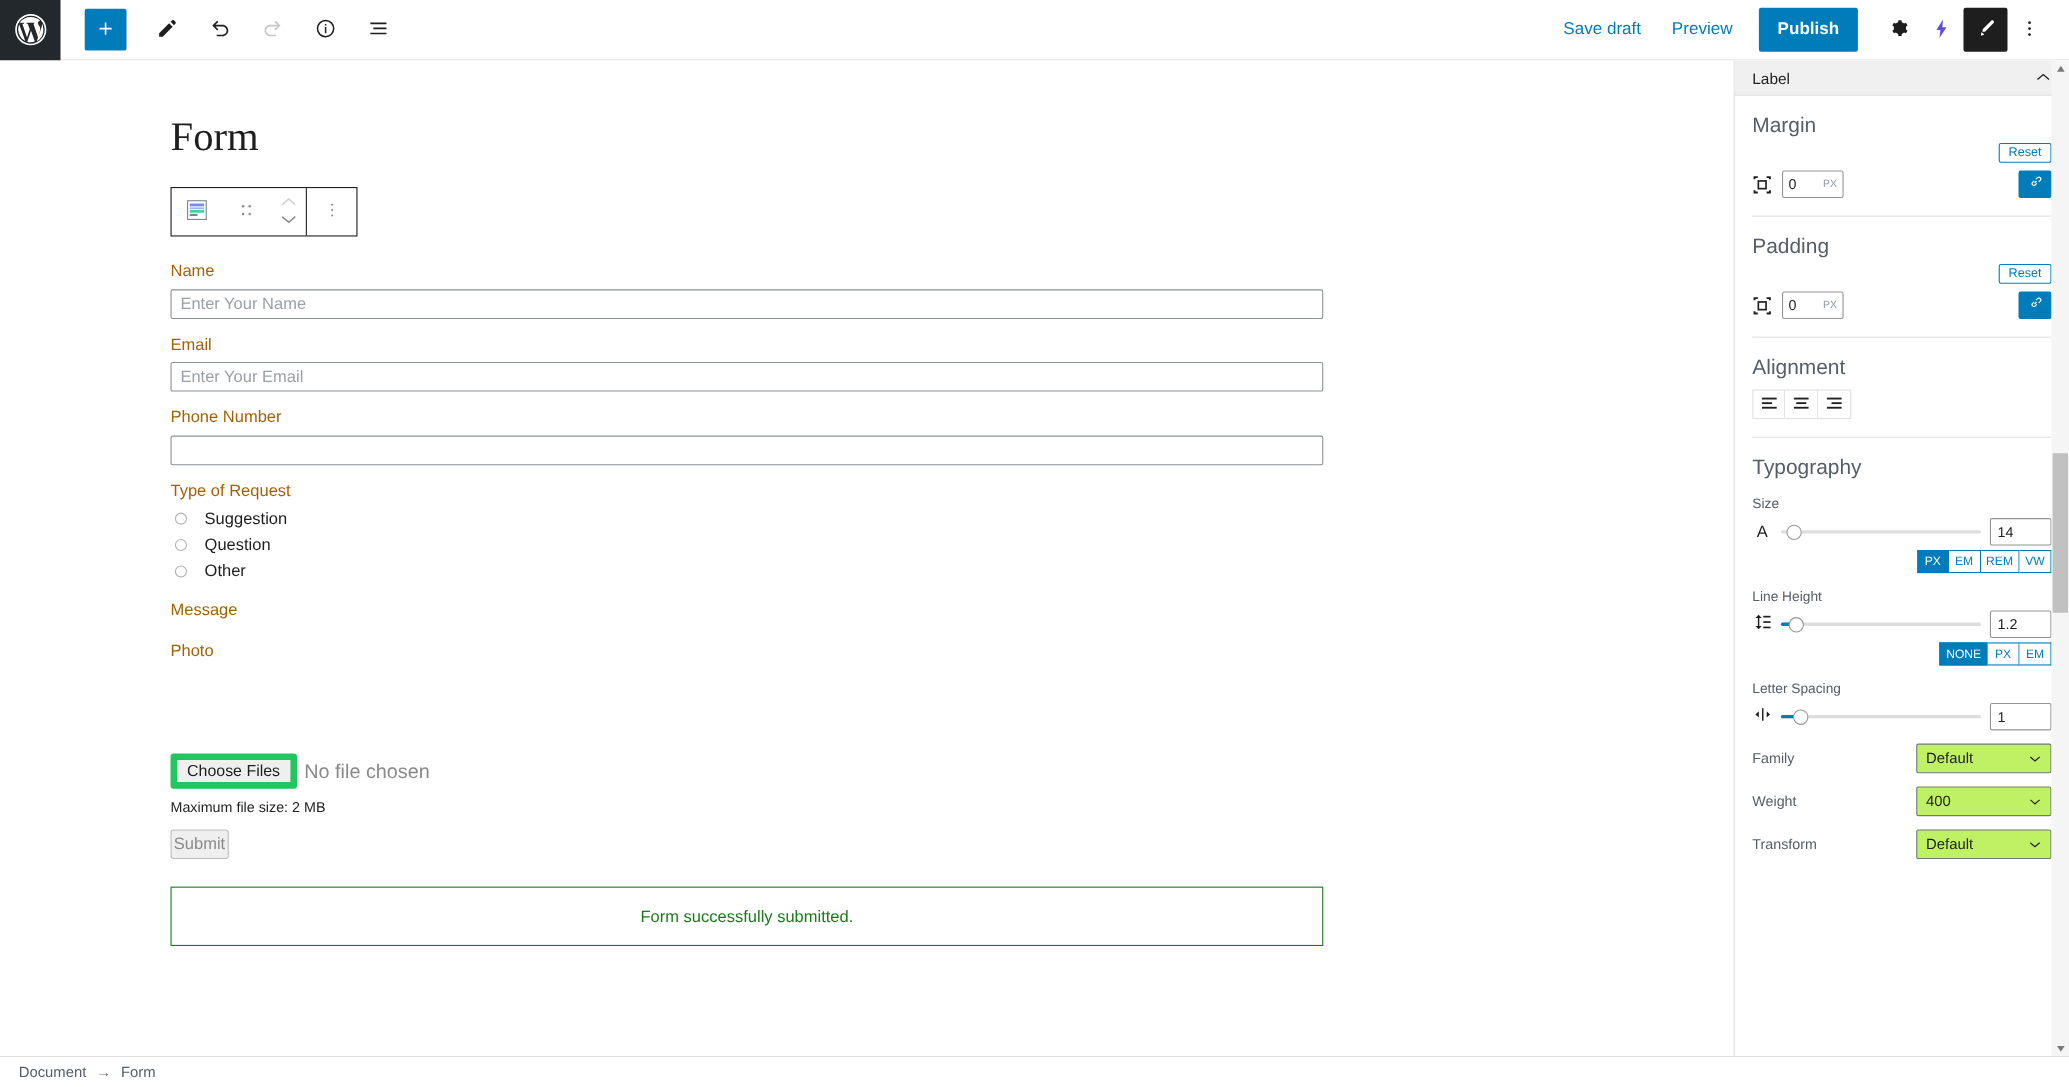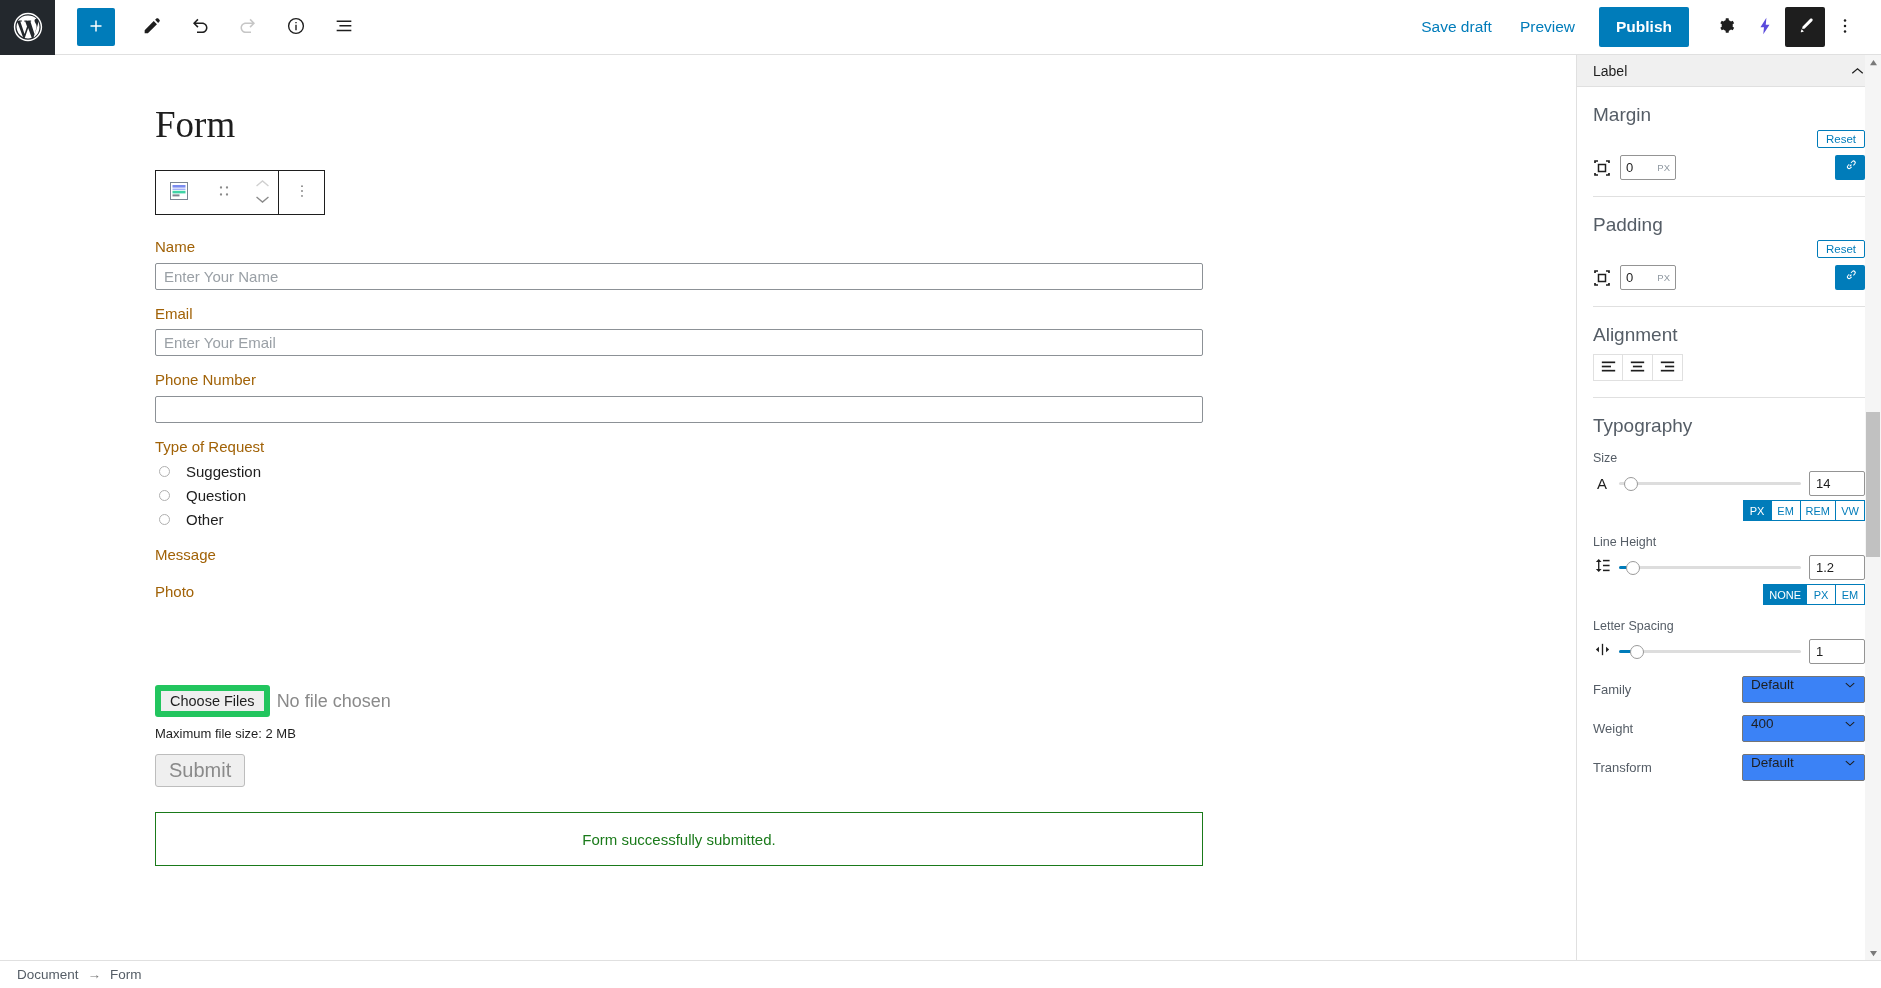--- a/index.html
+++ b/index.html
@@ -159,25 +159,25 @@
     background: #efefef;
     border: 6px solid #22c55e;
     border-radius: 3px;
     padding: 2px 9px; cursor: pointer;
     color: #1e1e1e;
   }
   .no-file { font-size: 18px; color: #8a8a8a; }
   .maxsize { font-size: 13px; color: #1e1e1e; margin-top: 9px; }
   .submit-btn {
     margin-top: 13px;
-    font-family: inherit; font-size: 20px;
+    font-family: inherit; font-size: 15px;
     background: #efefef;
     border: 1px solid #bdbdbd;
     border-radius: 3px;
-    padding: 4px 13px; cursor: pointer;
+    padding: 4px 2px; cursor: pointer;
     color: #8a8a8a;
   }
   .success-box {
     margin-top: 25px;
     border: 1px solid #1a7a1a;
     background: #fff;
     height: 54px;
     display: flex; align-items: center; justify-content: center;
     color: #1a7a1a; font-size: 15px;
   }
@@ -313,22 +313,22 @@
 
   .select-row {
     display: flex; align-items: center;
     justify-content: space-between;
     margin-top: 12px;
   }
   .select-row .sl-label { font-size: 13px; color: #555d66; }
   .sel {
     width: 123px; height: 27px;
     border: 1px solid #757575; border-radius: 2px;
-    background: #3b82f6;
-    display: flex; 
+    background: #bef264;
+    display: flex; align-items: center;
     padding: 0 8px;
     font-size: 13.5px; color: #1e1e1e;
     cursor: pointer;
   }
   .sel .sv { flex: 1; }
 
   
   #sb-sidebar {
     position: absolute; right: 0; top: 55px;
     width: 16px; height: 905px;

